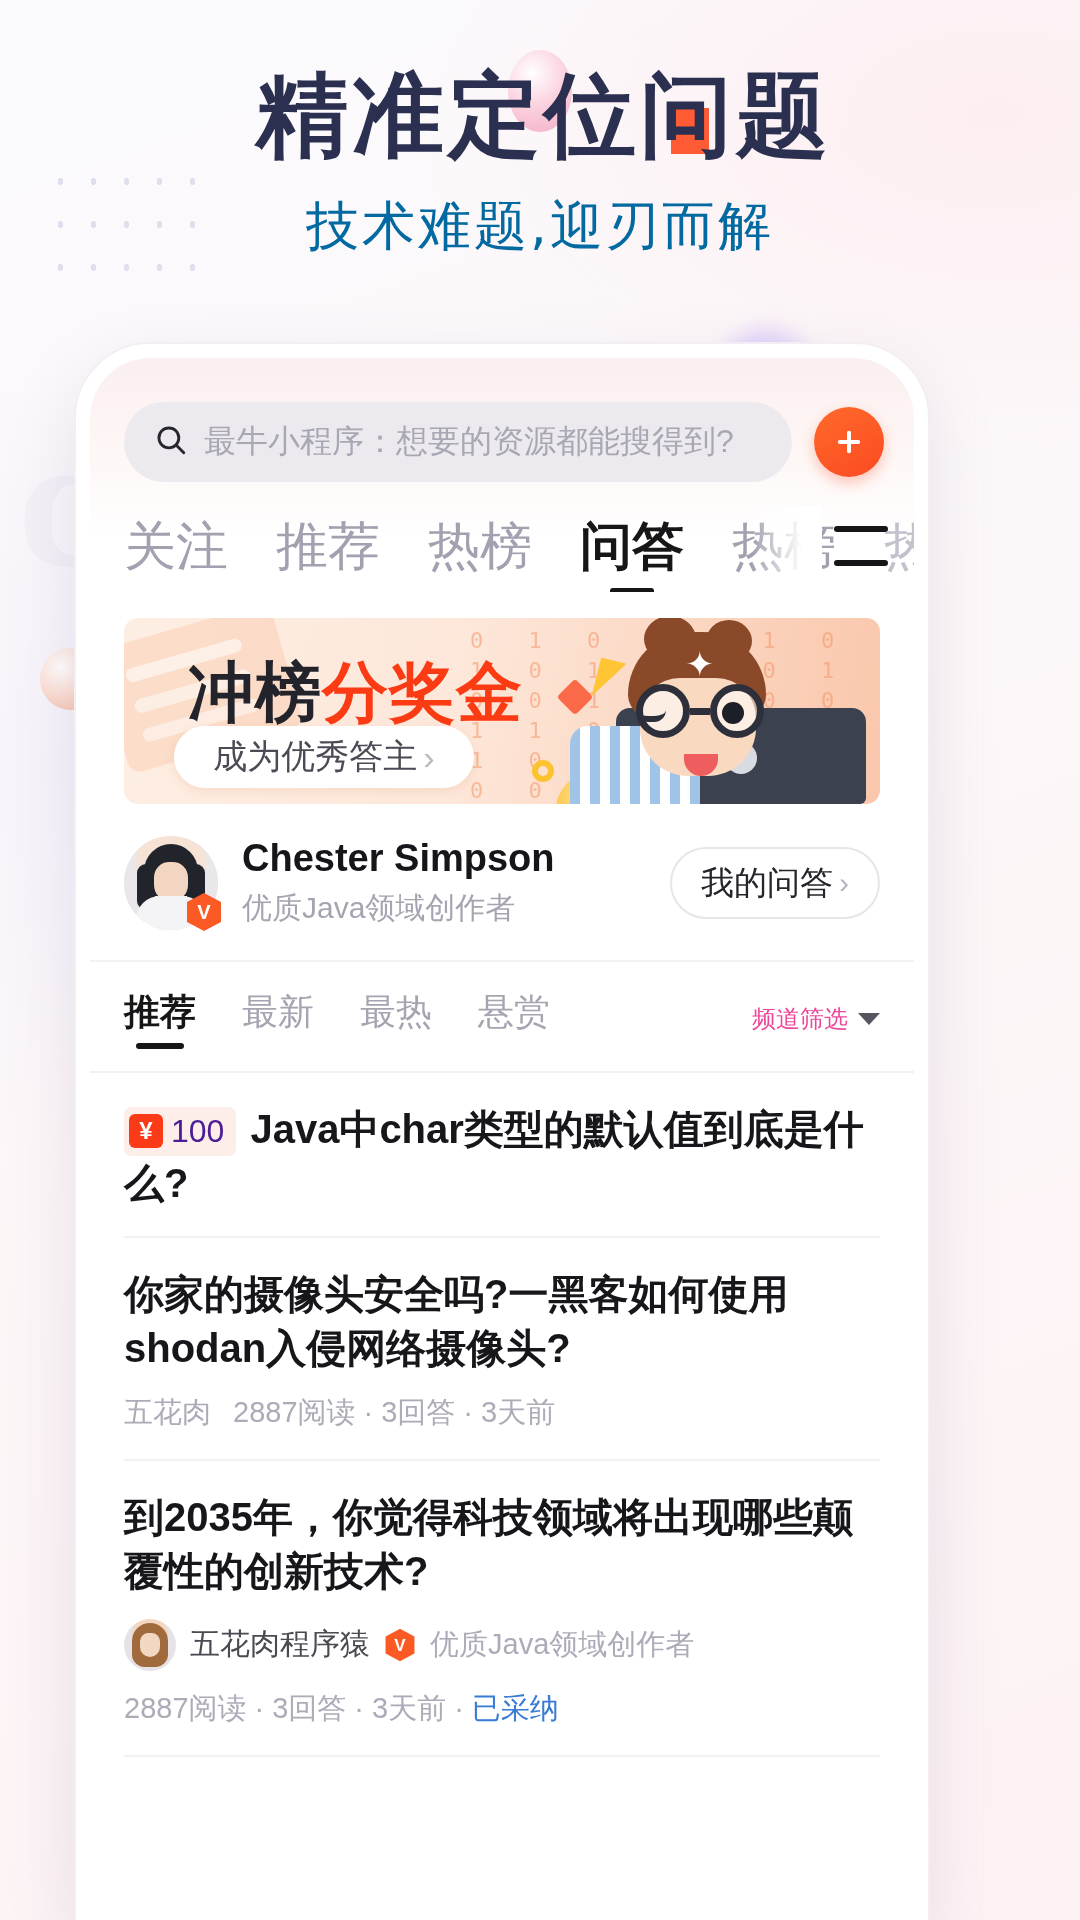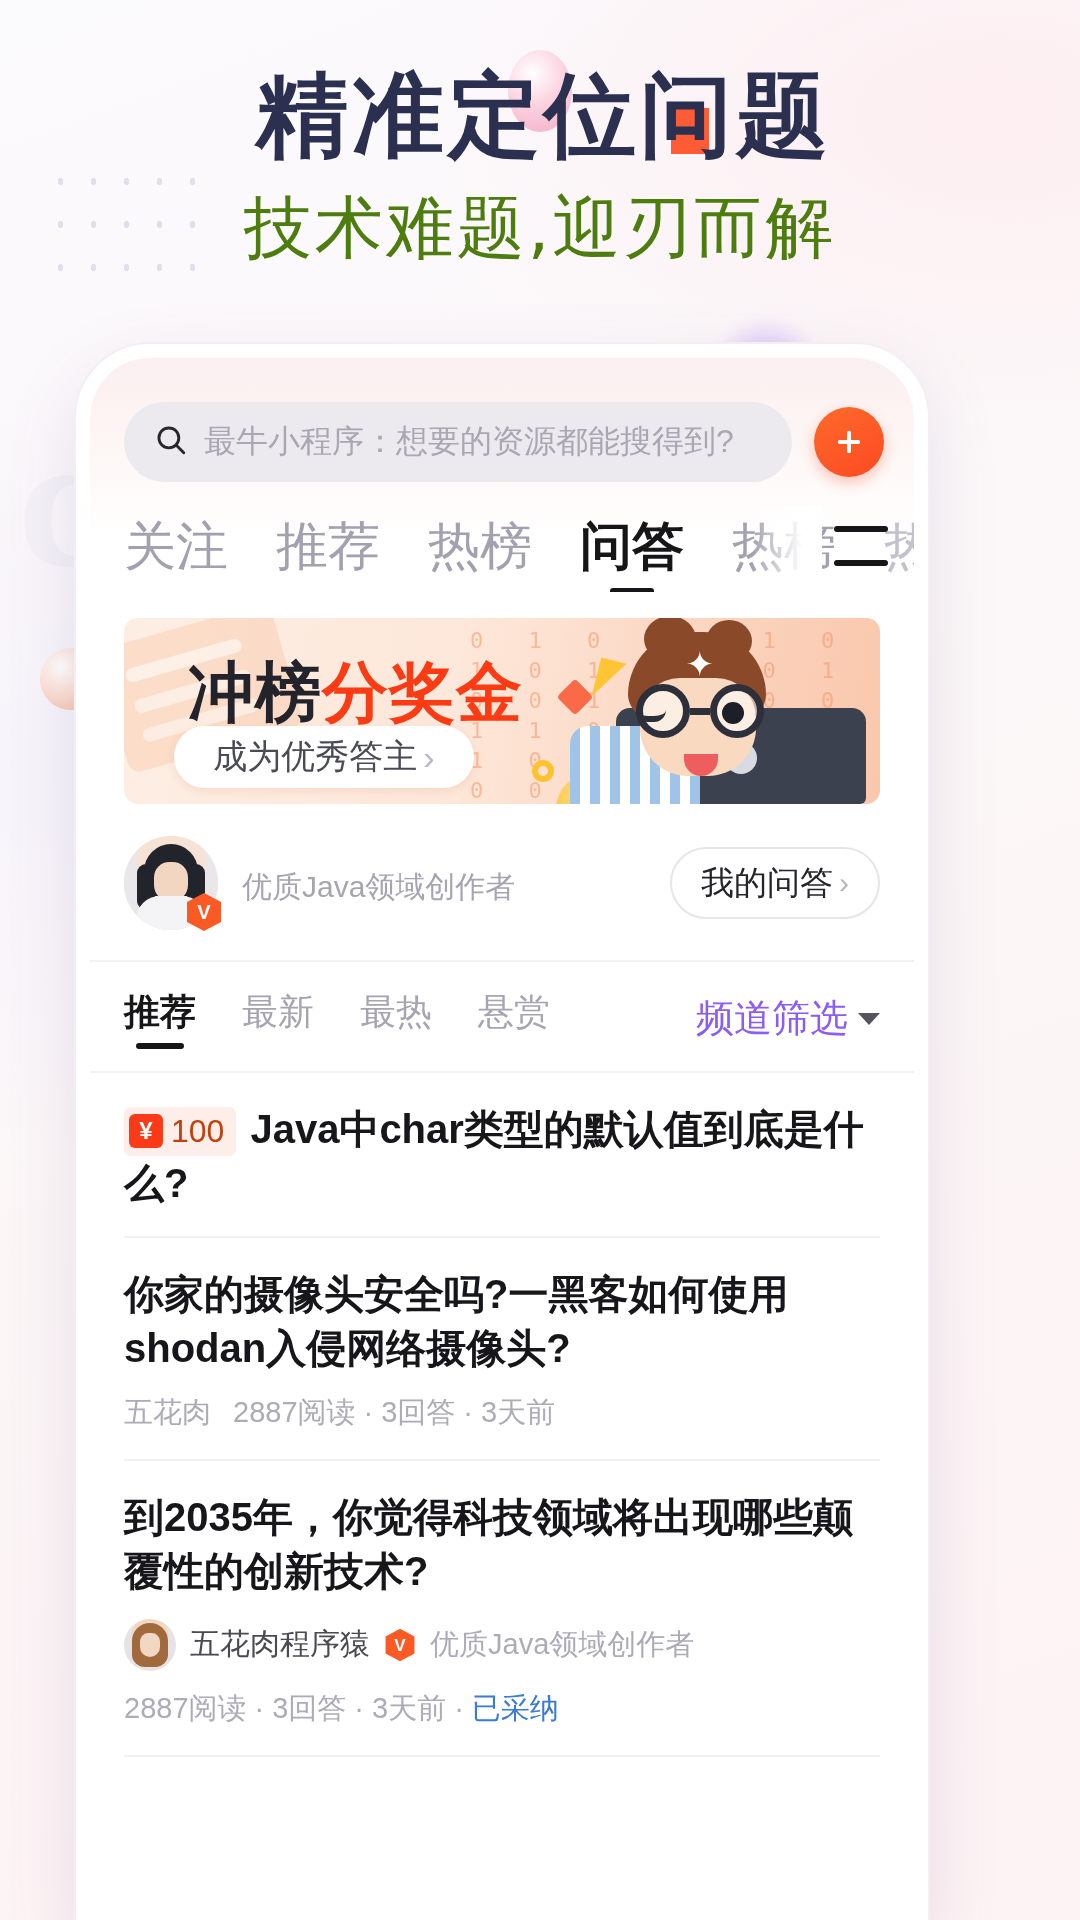--- a/index.html
+++ b/index.html
@@ -37,21 +37,21 @@
     color:#2b3050; line-height:1.05;
     font-family:"DejaVu Sans","Liberation Sans",sans-serif;
     padding-left:8px;
   }
   .headline .hl-accent{ color:#2b3050; position:relative; display:inline-block; }
   .headline .hl-accent::after{
     content:""; position:absolute; left:31px; top:40px; width:38px; height:46px;
     background:#ff5b34; z-index:-1;
   }
   .subhead{
-    margin-top:18px; font-size:68px; color:#4d7c0f; letter-spacing:3px;
+    margin-top:26px; font-size:53px; color:#0369a1; letter-spacing:3px;
     font-weight:normal;
     font-family:"DejaVu Sans","Liberation Sans",sans-serif;
   }
 
   
   .phone-glow{
     position:absolute; left:706px; top:316px; width:120px; height:120px; border-radius:50%;
     background: radial-gradient(circle, rgba(150,110,255,.55) 0%, rgba(150,110,255,0) 70%);
     filter: blur(6px);
   }
@@ -294,39 +294,39 @@
     border-bottom:2px solid #f1f0f3;
   }
   .fbtn{ font-size:36px; color:#a6a4b1; margin-right:46px; position:relative; padding-bottom:12px; }
   .fbtn.active{ color:#161618; font-weight:bold; }
   .fbtn.active::after{
     content:""; position:absolute; left:50%; margin-left:-24px; bottom:0;
     width:48px; height:6px; border-radius:3px; background:#161618;
   }
   .fspacer{ flex:1; }
   .fchannel{ display:flex; align-items:center; gap:10px; }
-  .fchannel span{ font-size:38px; color:#8b5cf6; }
+  .fchannel span{ font-size:24px; color:#ec4899; }
   .caret{ width:0; height:0; border-left:11px solid transparent; border-right:11px solid transparent; border-top:12px solid #55555f; }
 
   
   .qlist{ padding:0 34px; }
   .qitem{ padding:30px 0 26px 0; border-bottom:2px solid #f1f0f3; }
   .qtitle{
     font-size:40px; line-height:1.34; color:#17171b; font-weight:bold;
     display:block;
   }
   .bounty{
     display:inline-flex; align-items:center; gap:8px; vertical-align:4px;
     background:#fdeeea; border-radius:7px; padding:3px 12px 3px 5px; margin-right:14px;
   }
   .bounty .yen{
     width:34px; height:34px; border-radius:6px; background:#fb3b18; color:#fff;
     font-size:24px; display:flex; align-items:center; justify-content:center; font-weight:bold;
   }
-  .bounty .amt{ color:#c2410c; font-size:32px; font-weight:normal; }
+  .bounty .amt{ color:#4c1d95; font-size:32px; font-weight:normal; }
   .qmeta{ margin-top:18px; font-size:29px; color:#adabb8; }
   .qmeta .au{ margin-right:22px; }
   .qmeta .dot{ margin:0 8px; }
   .qmeta .accepted{ color:#3a7bd5; }
   .qauthor{ display:flex; align-items:center; gap:14px; margin-top:20px; }
   .qauthor .sa{
     width:52px; height:52px; border-radius:50%; flex:none; overflow:hidden;
     background:radial-gradient(circle at 50% 30%, #f2d7c3 0%, #f2d7c3 40%, #e5e3e7 41%);
     position:relative;
   }
@@ -436,20 +436,21 @@
             <div class="body"></div>
           </div>
         <span class="vbadge">
           <svg width="36" height="40" viewBox="0 0 36 40">
             <polygon points="18,1 35,10 35,30 18,39 1,30 1,10" fill="#fb5a24"></polygon>
             <text x="18" y="27" font-size="20" font-weight="bold" fill="#ffffff" text-anchor="middle" font-family="Liberation Sans, sans-serif">V</text>
           </svg>
         </span>
       </div>
       <div class="pmid">
+        <div class="pname">Chester Simpson</div>
         <div class="pdesc">优质Java领域创作者</div>
       </div>
       <div class="myqa">
         <span>我的问答</span>
         <span class="chev">›</span>
       </div>
     </div>
 
     <div class="filterrow">
       <div class="fbtn active">推荐</div>

